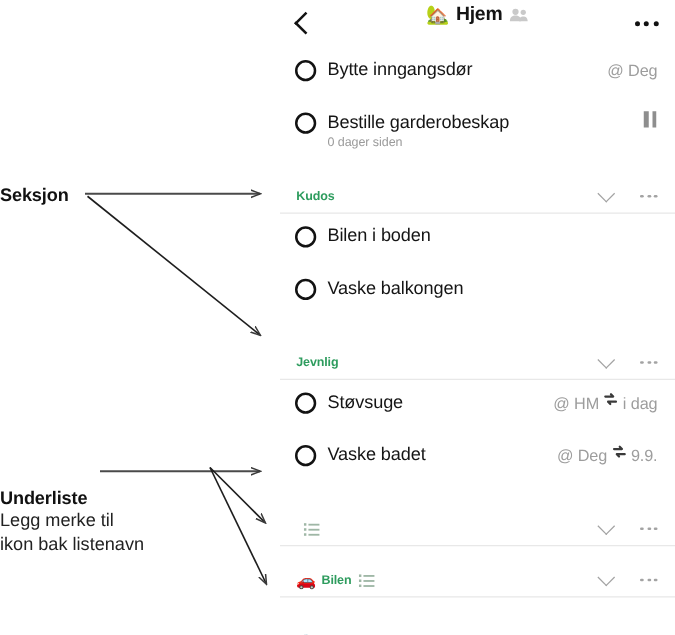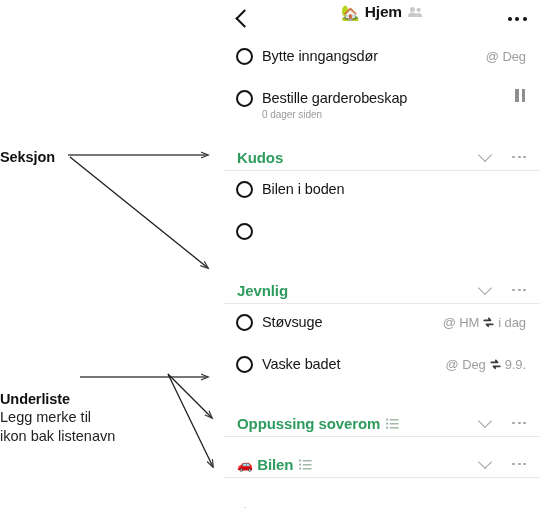--- a/index.html
+++ b/index.html
@@ -143,21 +143,21 @@
     letter-spacing: -0.05px;
   }
   .task-meta {
     flex: 0 0 auto;
     font-size: 13px;
     color: #9d9d9d;
     line-height: 19px;
     letter-spacing: -0.1px;
     white-space: nowrap;
     display: flex;
-    align-items: center;
+    align-items: flex-start;
     gap: 3px;
     margin-left: 8px;
   }
   .repeat-icon { display: inline-flex; align-items: center; }
   .pause-icon {
     display: inline-flex;
     gap: 3px;
     align-items: center;
     margin-right: 1px;
   }
@@ -170,21 +170,21 @@
   
   .section-header {
     position: relative;
     display: flex;
     align-items: center;
     padding: 0 14px 0 13px;
     height: 26px;
     border-bottom: 1px solid #e8e8e8;
   }
   .section-name {
-    font-size: 15px;
+    font-size: 10px;
     font-weight: bold;
     color: #2e9c5e;
     letter-spacing: -0.1px;
     white-space: nowrap;
   }
   .section-emoji { font-size: 13px; margin-right: 4px; line-height: 1; }
   .sublist-icon { margin-left: 6px; display: inline-flex; align-items: center; }
   .section-spacer { flex: 1 1 auto; }
   .sec-chevron {
     width: 30px; height: 24px;
@@ -318,20 +318,23 @@
     <div class="checkbox"></div>
     <div class="task-body">
       <div class="task-title">Bilen i boden</div>
     </div>
   </div>
 
   <div class="gap-sm"></div>
 
   <div class="task-row">
     <div class="checkbox"></div>
+    <div class="task-body">
+      <div class="task-title">Vaske balkongen</div>
+    </div>
   </div>
 
   <div class="gap-lg"></div>
 
   <div class="section-header">
     <span class="section-name">Jevnlig</span>
     <span class="section-spacer"></span>
     <span class="sec-chevron">
         <div></div>
       </span>
@@ -376,21 +379,20 @@
           <path d="M11.6 9.0 H4.8 L6.7 11.0" fill="none" stroke="#3a3a3a" stroke-width="1.9" stroke-linecap="round" stroke-linejoin="round"></path>
         </svg>
       </span>
       <span>9.9.</span>
     </div>
   </div>
 
   <div class="gap-lg"></div>
 
   <div class="section-header">
-    <span class="section-name">Oppussing soverom</span>
     <span class="sublist-icon">
       <svg width="13" height="11" viewBox="0 0 14 12">
         <rect x="0" y="0.6" width="2.2" height="2.2" fill="#9fb7a6"></rect>
         <rect x="4" y="1.1" width="9.6" height="1.6" fill="#9fb7a6"></rect>
         <rect x="0" y="5" width="2.2" height="2.2" fill="#9fb7a6"></rect>
         <rect x="4" y="5.5" width="9.6" height="1.6" fill="#9fb7a6"></rect>
         <rect x="0" y="9.4" width="2.2" height="2.2" fill="#9fb7a6"></rect>
         <rect x="4" y="9.9" width="9.6" height="1.6" fill="#9fb7a6"></rect>
       </svg>
     </span>

